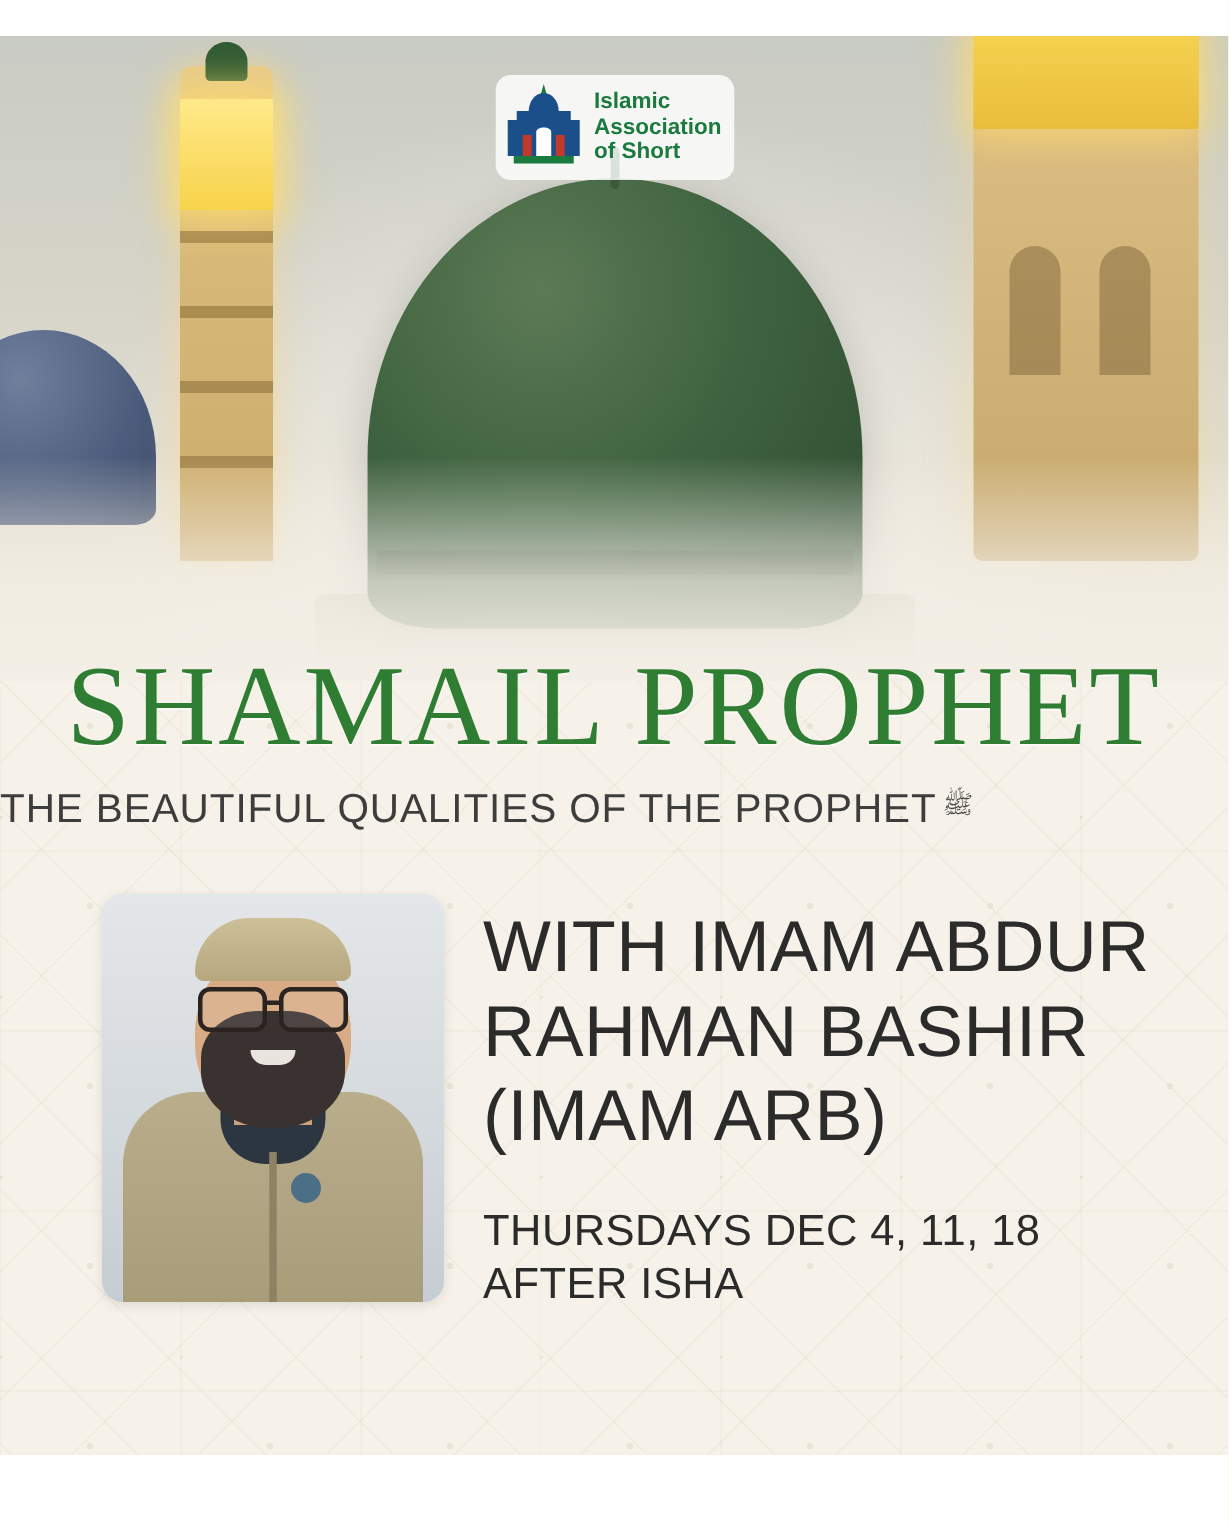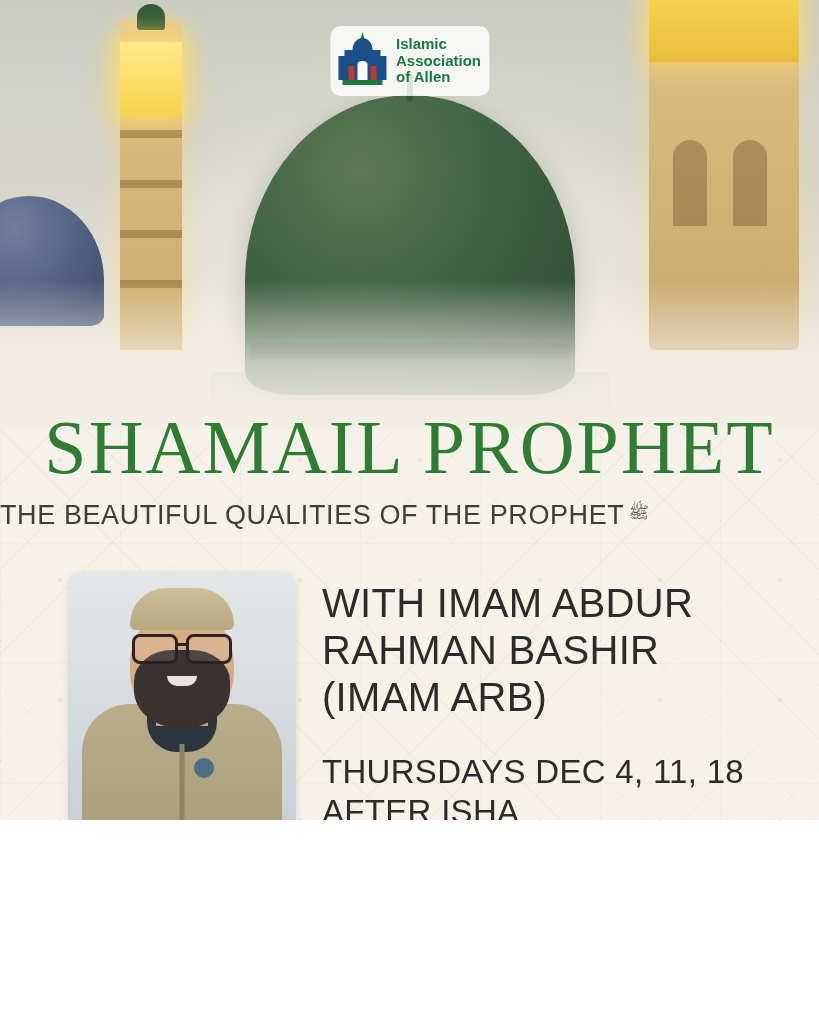--- a/index.html
+++ b/index.html
@@ -6,23 +6,24 @@
     margin: 0;
     padding: 0;
     background: #ffffff;
   }
   body {
     font-family: "Liberation Sans", sans-serif;
   }
   .poster {
     position: relative;
     width: 819px;
-    height: 820px;
+    height: 946px;
     overflow: hidden;
     background: #f3efe6;
+    margin-top: 24px;
   }
 
   
   .photo {
     position: absolute;
     left: 0; top: 0;
     width: 819px;
     height: 430px;
     overflow: hidden;
     background: linear-gradient(180deg, #c9ccc4 0%, #d5d4c9 38%, #e3ded1 70%, #ece7da 100%);
@@ -286,29 +287,29 @@
   .p-lens.r { right: 0; }
   .p-bridge {
     position:absolute; left: 44px; top: 9px; width: 12px; height: 3px; background: #2a2320;
   }
 
   .speaker-text {
     padding-top: 8px;
   }
   .with-imam {
     font-family: "Liberation Sans", sans-serif;
-    font-size: 40px;
+    font-size: 48px;
     line-height: 1.18;
     color: #2b2b2b;
     letter-spacing: 0.3px;
   }
   .when {
     margin-top: 30px;
     font-family: "Liberation Sans", sans-serif;
-    font-size: 33px;
+    font-size: 29px;
     line-height: 1.22;
     color: #2b2b2b;
     letter-spacing: 0.3px;
   }
 
   
   .desc {
     position: absolute;
     left: 0; top: 872px;
     width: 100%;
@@ -369,21 +370,21 @@
         <rect x="45" y="26" width="7" height="24" fill="#1b4f8a"></rect>
         <path d="M23 34 C23 30 33 30 33 34 L33 50 L23 50 Z" fill="#ffffff"></path>
         <rect x="14" y="36" width="6" height="14" fill="#c0392b"></rect>
         <rect x="36" y="36" width="6" height="14" fill="#c0392b"></rect>
         <rect x="8" y="50" width="40" height="5" fill="#1b7a3e"></rect>
       </svg>
     </div>
     <div class="logo-text">
       <div>Islamic</div>
       <div>Association</div>
-      <div>of Allen</div>
+      <div>of Short</div>
     </div>
   </div>
 
   <div class="title">SHAMAIL PROPHET</div>
 
   <div class="subtitle">
     <span>THE BEAUTIFUL QUALITIES OF THE PROPHET</span><span class="arabic-glyph">ﷺ</span>
   </div>
 
   <div class="speaker-row">

